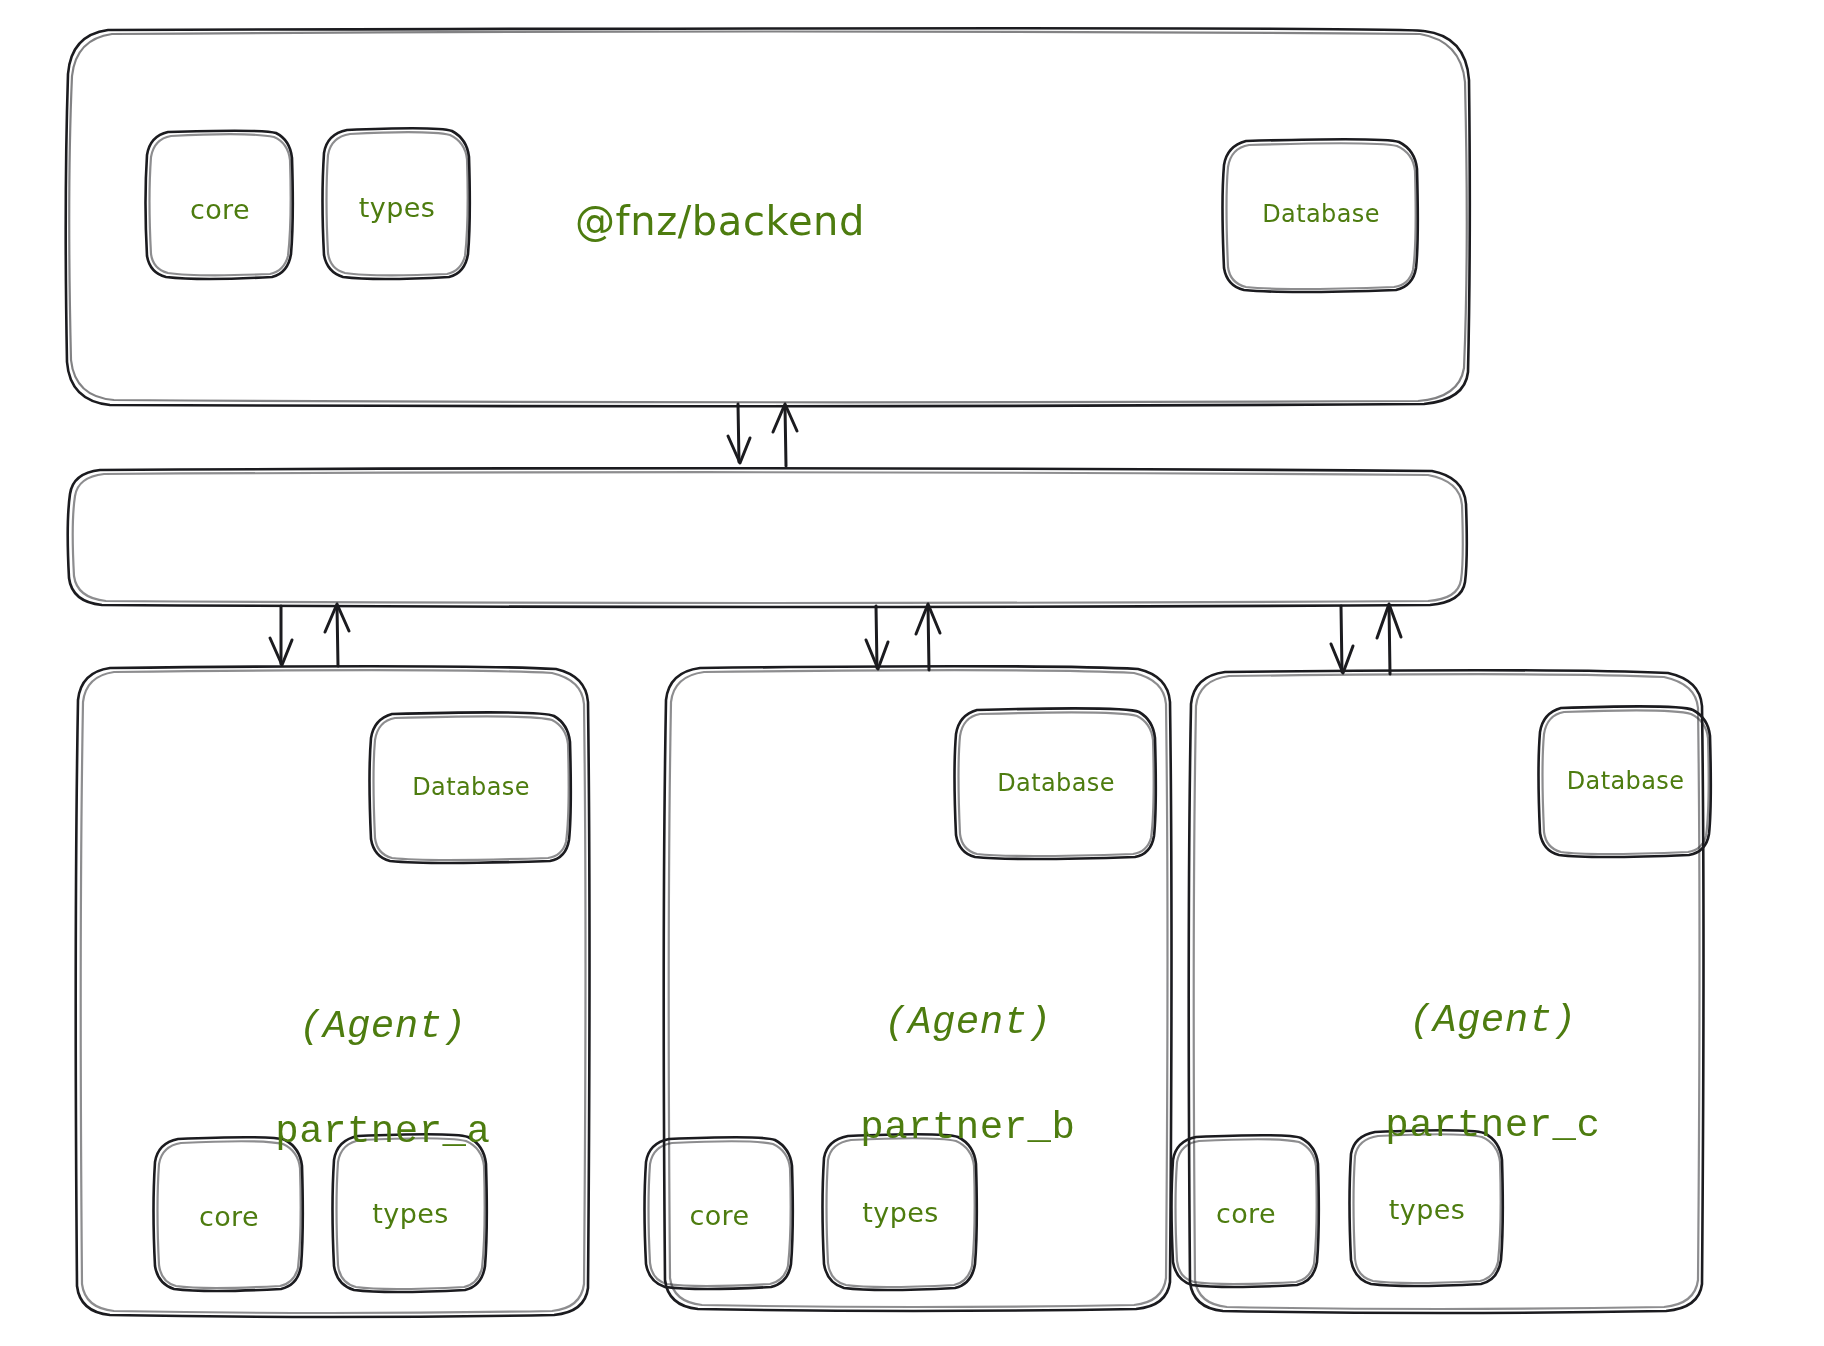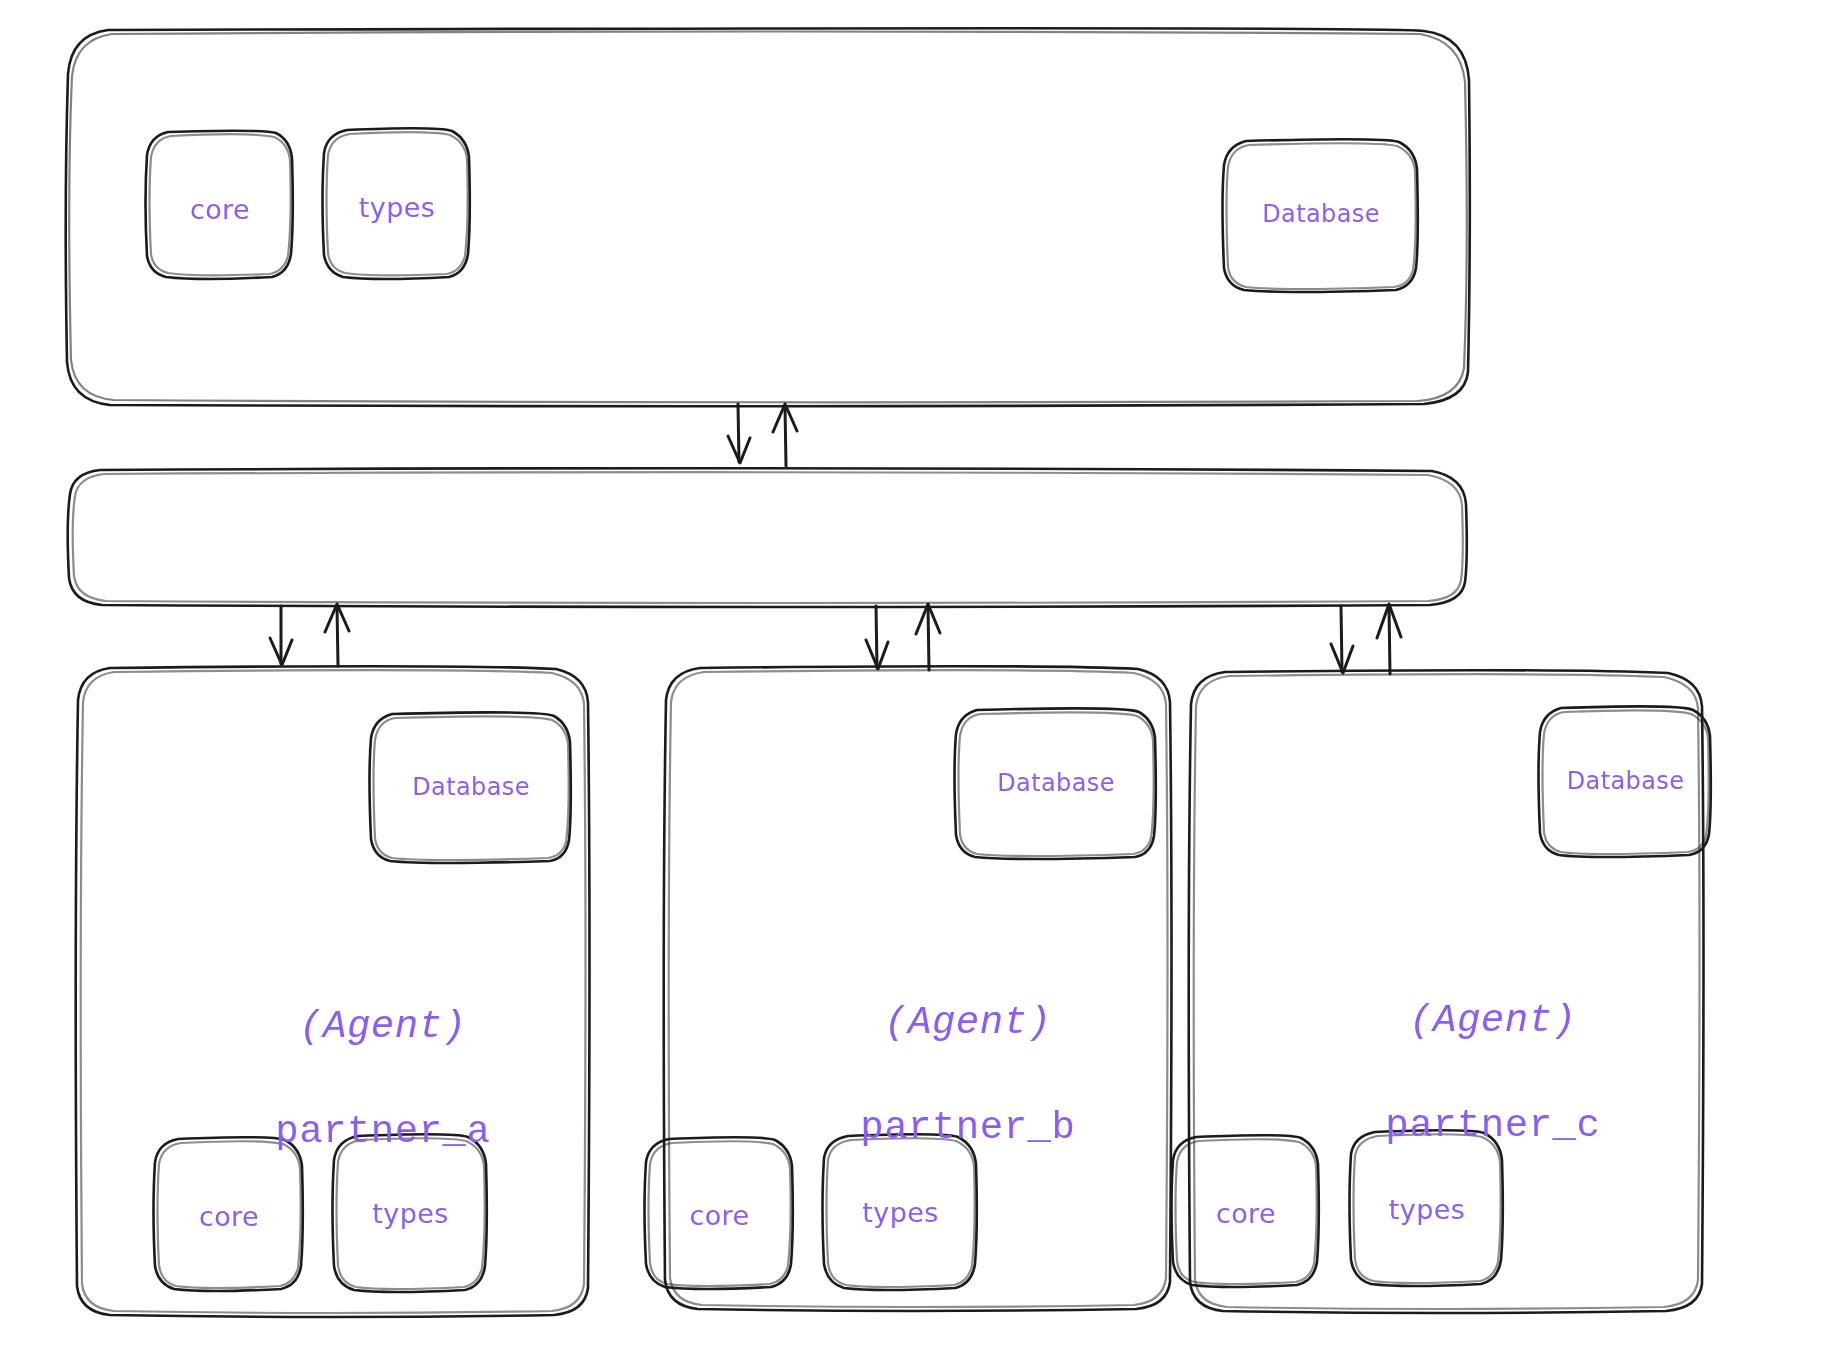--- a/index.html
+++ b/index.html
@@ -32,21 +32,21 @@
     stroke-linecap: round;
     stroke-linejoin: round;
   }
   .stroke-main { stroke-width: 2.6; }
   .stroke-thin { stroke-width: 2.2; }
   .arrow-line { stroke-width: 3.0; }
   .arrow-head { stroke-width: 3.0; fill: none; }
 
   .label {
     position: absolute;
-    color: #8b5cf6;
+    color: #4d7c0f;
     font-family: "DejaVu Sans", sans-serif;
     text-align: center;
     white-space: pre;
     line-height: 1.28;
     user-select: none;
   }
   .lbl-small {
     font-size: 27px;
     letter-spacing: 0.4px;
   }
@@ -184,20 +184,21 @@
       <path class="stroke stroke-main" d="M1196 1137 Q1288 1133 1301 1138 Q1316 1146 1318 1164 Q1320 1226 1317 1262 Q1314 1281 1297 1285 Q1224 1289 1192 1285 Q1176 1280 1173 1262 Q1170 1204 1173 1160 Q1176 1141 1196 1137"></path>
       <path class="stroke stroke-thin" d="M1199 1141 Q1278 1137 1299 1142 Q1314 1149 1316 1166 Q1318 1228 1314 1264 Q1310 1279 1296 1282 Q1222 1286 1194 1282 Q1179 1278 1177 1261 Q1174 1203 1177 1162 Q1180 1144 1199 1141" opacity="0.5"></path>
     </g>
     <g>
       <path class="stroke stroke-main" d="M1375 1132 Q1470 1128 1484 1133 Q1500 1141 1502 1160 Q1504 1224 1501 1260 Q1498 1280 1481 1284 Q1403 1288 1371 1284 Q1354 1279 1351 1260 Q1348 1200 1351 1154 Q1354 1136 1375 1132"></path>
       <path class="stroke stroke-thin" d="M1378 1136 Q1460 1132 1482 1137 Q1498 1144 1500 1162 Q1502 1226 1498 1262 Q1494 1278 1480 1281 Q1401 1285 1373 1281 Q1357 1277 1355 1259 Q1352 1199 1355 1156 Q1358 1139 1378 1136" opacity="0.5"></path>
     </g>
 
   </svg>
 
+  <div class="label lbl-title" style="left:540px; top:196px; width:360px;">@fnz/backend</div>
 
   <div class="label lbl-small" style="left:147px; top:193px; width:146px;">core</div>
 
   <div class="label lbl-small" style="left:324px; top:191px; width:146px;">types</div>
 
   <div class="label lbl-med" style="left:1224px; top:199px; width:194px;">Database</div>
 
 
   <div class="label lbl-med" style="left:371px; top:772px; width:200px;">Database</div>
 

